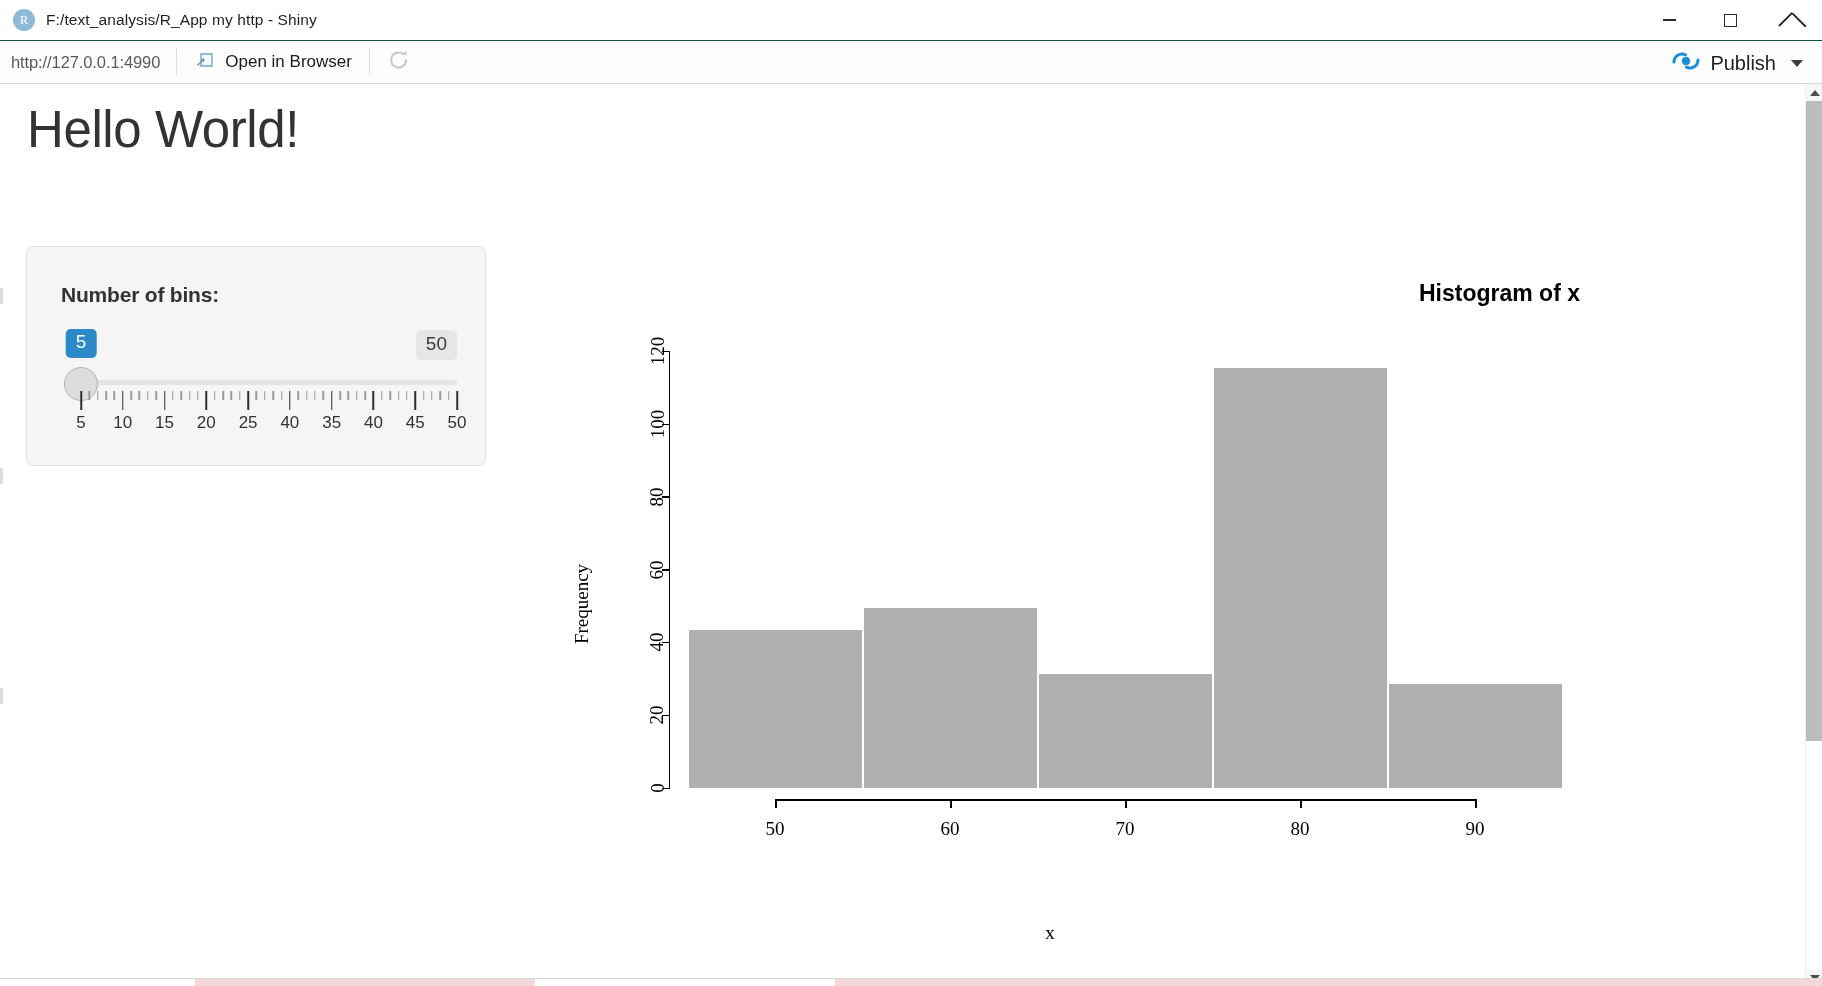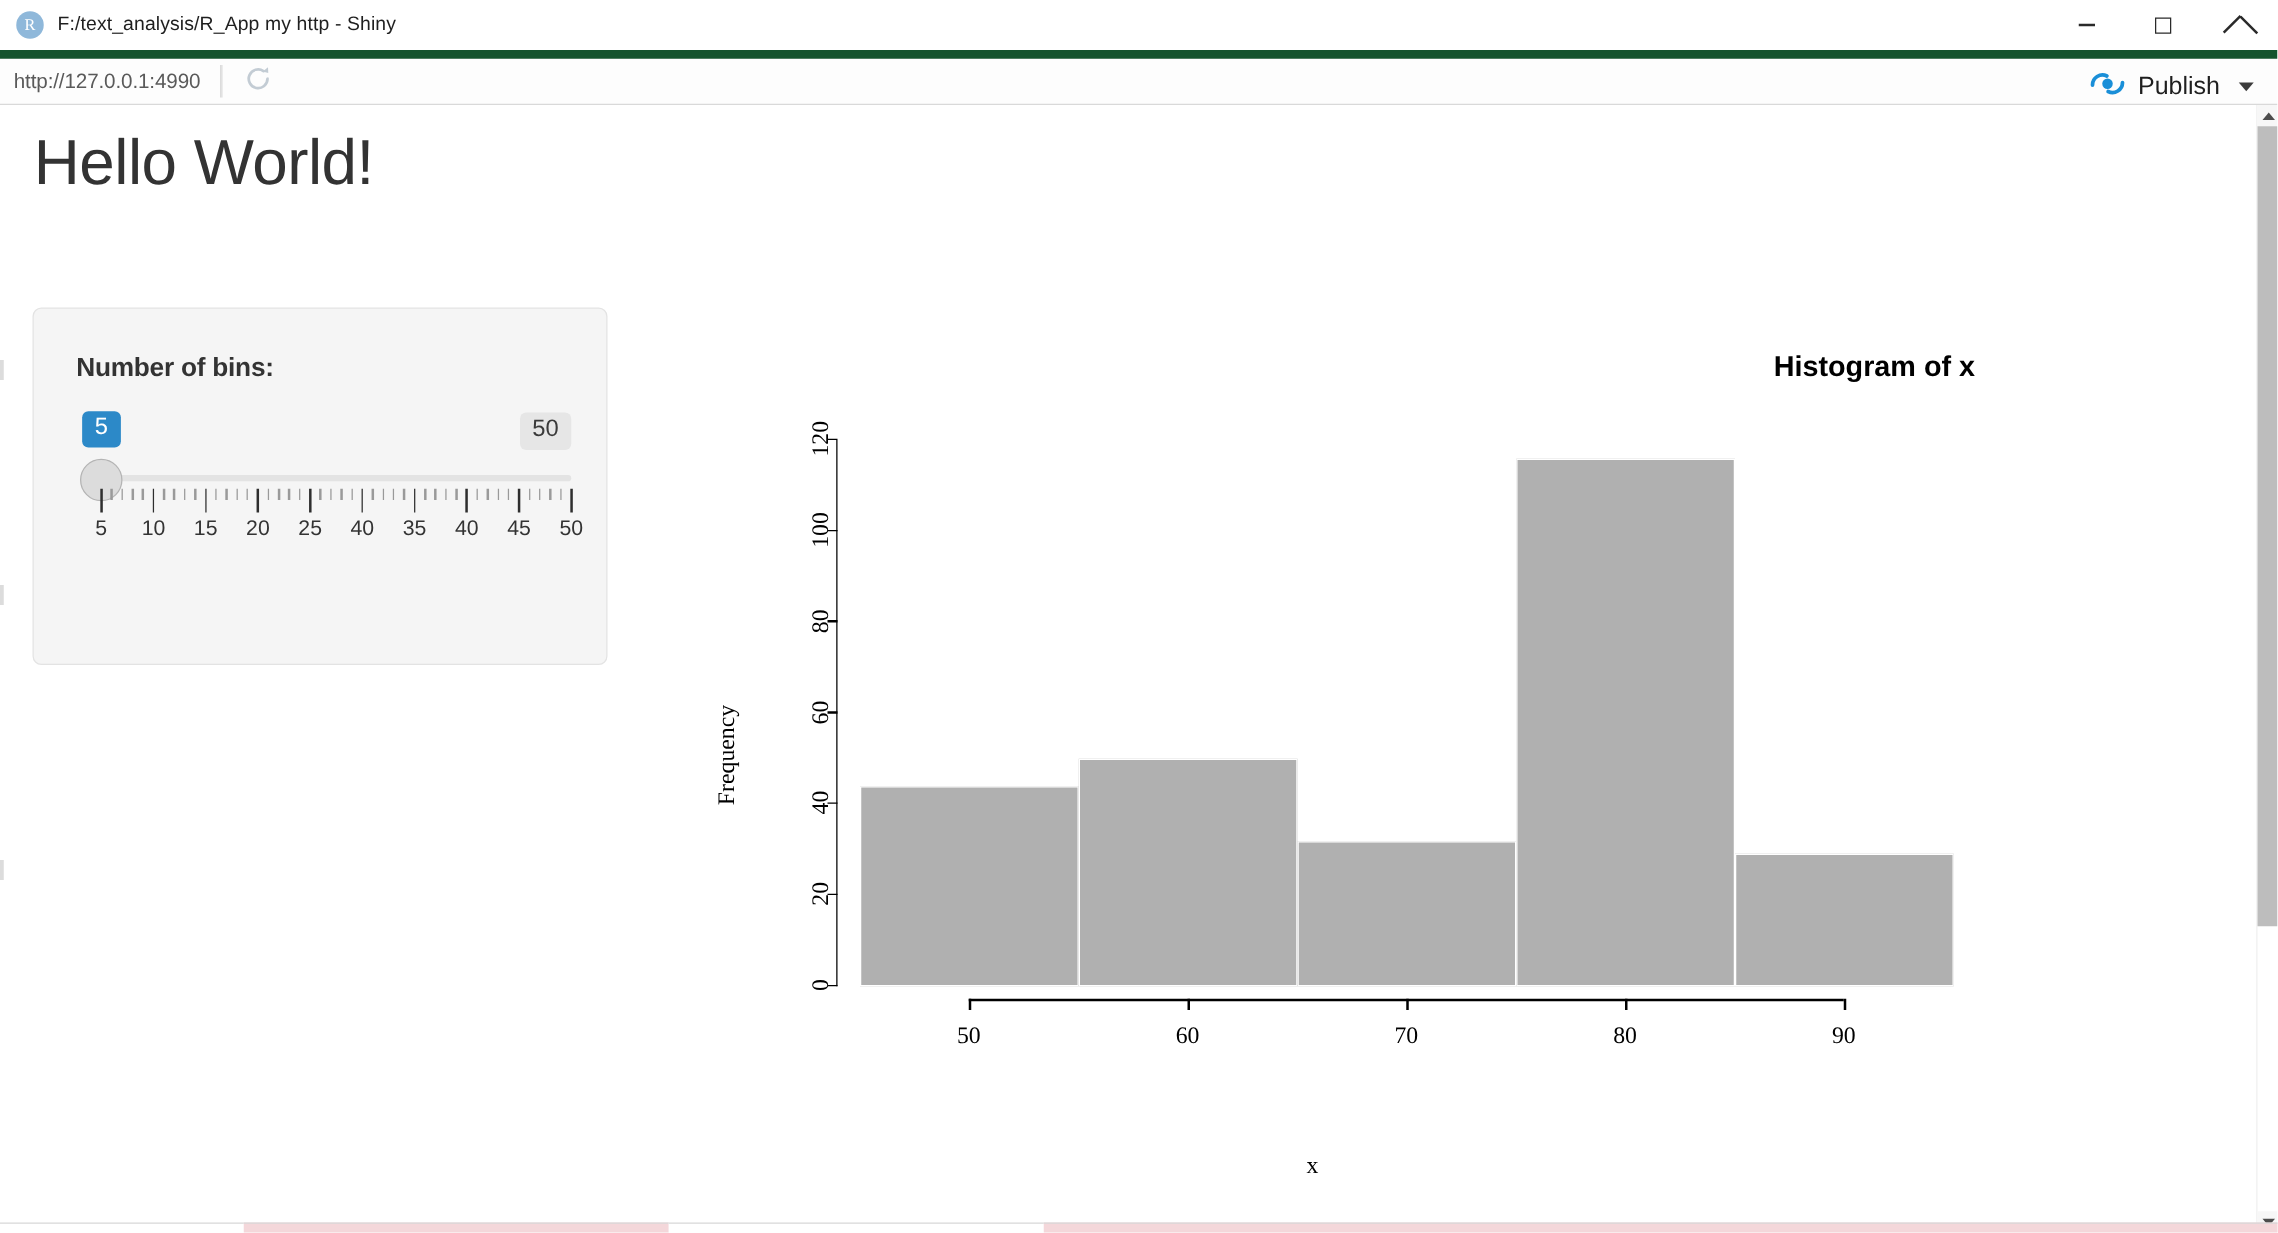--- a/index.html
+++ b/index.html
@@ -61,21 +61,21 @@
     width: 1.5px; height: 19px; background: #2a2a2a;
     transform-origin: top center;
   }
   .glyph-close::before { transform: rotate(45deg) translateX(-0.75px); }
   .glyph-close::after  { transform: rotate(-45deg) translateX(-0.75px); }
 
   
   .toolbar {
     height: 44px;
     background: #fdfdfd;
-    border-top: 7px solid #14532d;
+    border-top: 1px solid #14532d;
     border-bottom: 1px solid #d9d9d9;
     display: flex;
     align-items: center;
     position: relative;
   }
   .url-text {
     font-size: 16.5px;
     color: #5a5a5a;
     padding-left: 11px;
     padding-right: 16px;
@@ -122,21 +122,21 @@
     font-weight: 400;
     color: #333333;
     padding: 16px 0 0 27px;
     letter-spacing: -0.4px;
   }
 
   
   .well {
     position: absolute;
     left: 26px; top: 162px;
-    width: 460px; height: 286px;
+    width: 460px; height: 220px;
     background: #f5f5f5;
     border: 1px solid #e3e3e3;
     border-radius: 7px;
   }
   .well-label {
     font-size: 21px;
     font-weight: bold;
     color: #333333;
     padding: 36px 0 0 34px;
     letter-spacing: -0.2px;
@@ -368,20 +368,30 @@
     </div>
     <div class="win-btn close">
       <div class="glyph-close"></div>
     </div>
   </div>
 </div>
 
 <div class="toolbar">
   <div class="url-text">http://127.0.0.1:4990</div>
   <div class="tb-sep"></div>
+  <div class="tb-item">
+    <span>
+      <svg width="22" height="22" viewBox="0 0 22 22">
+        <path d="M7 5 h11 v12 h-11 z" fill="#f4f8fb" stroke="#7a9ec0" stroke-width="1.3"></path>
+        <path d="M3.5 16.5 L10 10" stroke="#6a93ba" stroke-width="1.4" fill="none"></path>
+        <path d="M10.5 9.5 L6.5 10 L10 13.5 Z" fill="#6a93ba"></path>
+      </svg>
+    </span>
+    <span class="tb-label">Open in Browser</span>
+  </div>
   <div class="tb-sep"></div>
   <div class="tb-item">
     <span>
       <svg width="24" height="24" viewBox="0 0 24 24">
         <path d="M19 12 a7.5 7.5 0 1 1 -3.2 -6.1" stroke="#c3ccd4" stroke-width="2.2" fill="none" stroke-linecap="round"></path>
         <path d="M19.4 2.8 L19.6 7.4 L15.1 6.2 Z" fill="#c3ccd4"></path>
       </svg>
     </span>
   </div>
 

